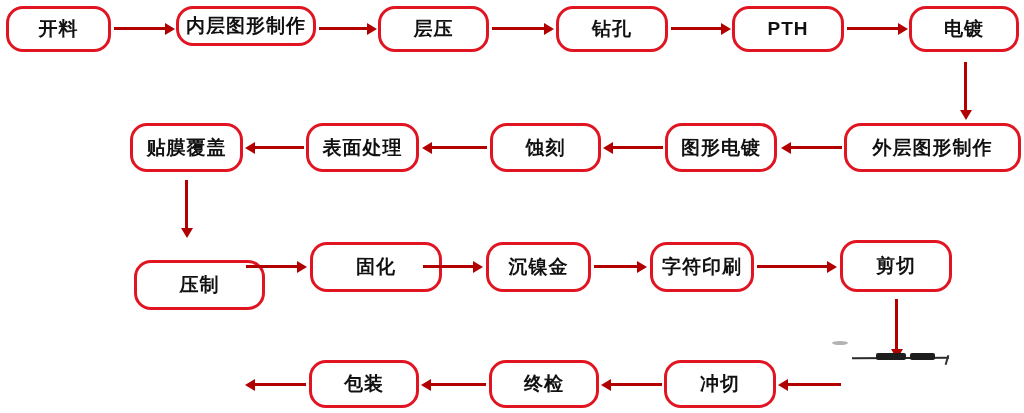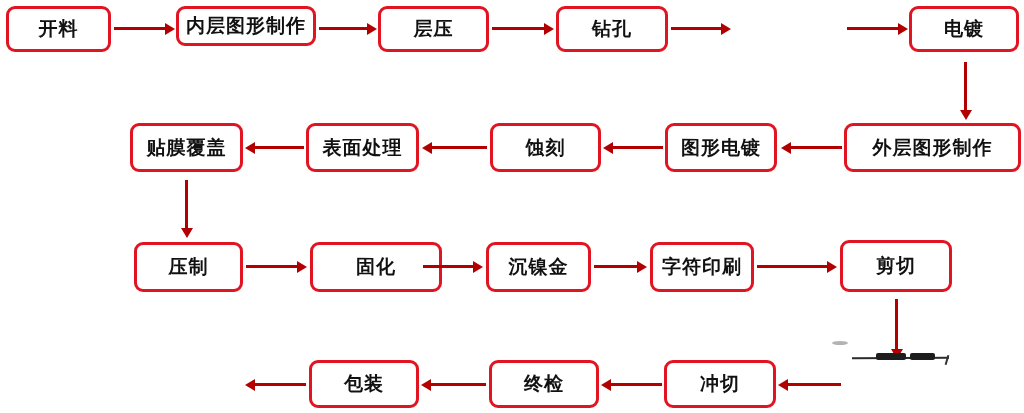--- a/index.html
+++ b/index.html
@@ -12,21 +12,21 @@
     position:relative;
     width:1024px;height:413px;
     background:#ffffff;
     font-family:"Liberation Sans","DejaVu Sans",sans-serif;
     overflow:hidden;
   }
   .node{
     position:absolute;
     box-sizing:border-box;
     border:3px solid var(--box);
-    border-radius:9px;
+    border-radius:17px;
     background:#ffffff;
     display:flex;align-items:center;justify-content:center;
     font-weight:700;font-size:19px;color:var(--ink);
     letter-spacing:1px;
     white-space:nowrap;
   }
   .arr{position:absolute;background:var(--arrow);height:3px;}
   .arr-r::after{
     content:"";position:absolute;right:-10px;top:50%;transform:translateY(-50%);
     width:0;height:0;border:6px solid transparent;border-right:0;
@@ -63,20 +63,23 @@
   <div class="node" style="left:378px;top:6px;width:111px;height:46px">
     <span>层压</span>
   </div>
   <div class="arr arr-r" style="left:492px;top:27px;width:52px"></div>
 
   <div class="node" style="left:556px;top:6px;width:112px;height:46px">
     <span>钻孔</span>
   </div>
   <div class="arr arr-r" style="left:671px;top:27px;width:50px"></div>
 
+  <div class="node" style="left:732px;top:6px;width:112px;height:46px">
+    <span>PTH</span>
+  </div>
   <div class="arr arr-r" style="left:847px;top:27px;width:51px"></div>
 
   <div class="node" style="left:909px;top:6px;width:110px;height:46px">
     <span>电镀</span>
   </div>
 
   <div class="arr arr-d" style="left:964px;top:62px;height:48px"></div>
 
   <div class="node" style="left:844px;top:123px;width:177px;height:49px">
     <span>外层图形制作</span>
@@ -97,21 +100,21 @@
     <span>表面处理</span>
   </div>
   <div class="arr arr-l" style="left:255px;top:146px;width:49px"></div>
 
   <div class="node" style="left:130px;top:123px;width:113px;height:49px">
     <span>贴膜覆盖</span>
   </div>
 
   <div class="arr arr-d" style="left:185px;top:180px;height:48px"></div>
 
-  <div class="node" style="left:134px;top:242px;width:109px;height:50px">
+  <div class="node" style="left:134px;top:260px;width:131px;height:50px">
     <span>压制</span>
   </div>
   <div class="arr arr-r" style="left:246px;top:265px;width:51px"></div>
 
   <div class="node" style="left:310px;top:242px;width:132px;height:50px">
     <span>固化</span>
   </div>
   <div class="arr arr-r" style="left:423px;top:265px;width:50px"></div>
 
   <div class="node" style="left:486px;top:242px;width:105px;height:50px">

